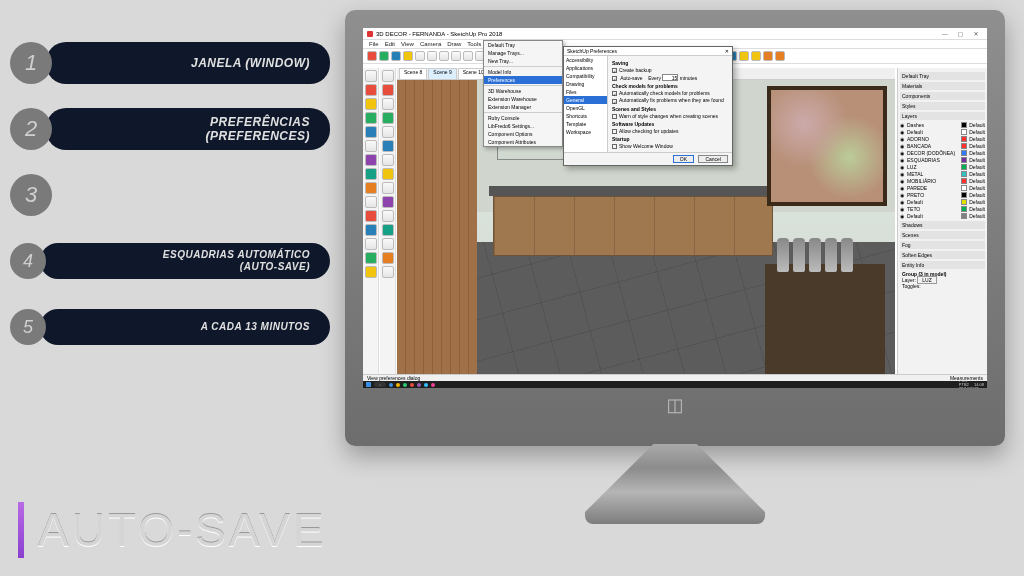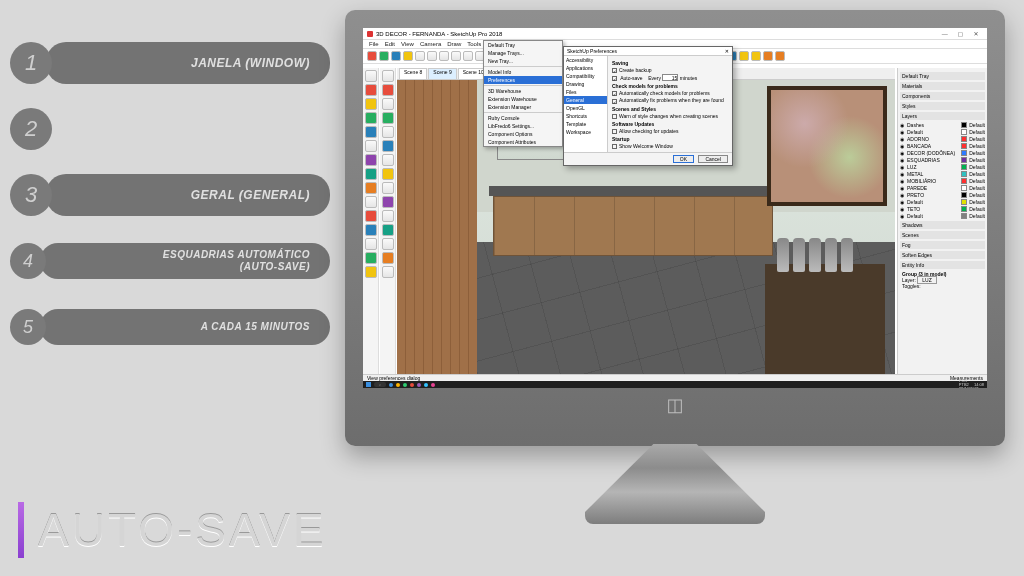--- a/index.html
+++ b/index.html
@@ -23,21 +23,21 @@
     border-radius: 50%;
     background: #7a7a7a;
     color: #cfcfcf;
     display: flex; align-items: center; justify-content: center;
     font-size: 22px; font-style: italic; font-weight: 300;
     flex-shrink: 0;
     margin-right: -6px;
     z-index: 2;
   }
   .step-label {
-    background: #737373;
+    background: #0f172a;
     height: 42px;
     flex: 1;
     border-radius: 20px;
     display: flex; align-items: center; justify-content: flex-end;
     padding: 0 20px 0 30px;
     color: #e0e0e0;
     font-size: 12px;
     font-weight: 700;
     letter-spacing: .5px;
     text-align: right;
@@ -220,33 +220,34 @@
 </head>
 <body>
 
 <div class="steps">
   <div class="step">
     <div class="step-num">1</div>
     <div class="step-label">JANELA (WINDOW)</div>
   </div>
   <div class="step">
     <div class="step-num">2</div>
+    <div class="step-label">PREFERÊNCIAS
+(PREFERENCES)</div>
   </div>
   <div class="step">
     <div class="step-num">3</div>
-    <div class="step-label">GERAL (GENERAL)</div>
   </div>
   <div class="step small">
     <div class="step-num">4</div>
     <div class="step-label">ESQUADRIAS AUTOMÁTICO
 (AUTO-SAVE)</div>
   </div>
   <div class="step small">
     <div class="step-num">5</div>
-    <div class="step-label">A CADA 15  MINUTOS</div>
+    <div class="step-label">A CADA 13  MINUTOS</div>
   </div>
 </div>
 
 <div class="monitor">
   <div class="bezel">
     <div class="screen">
 
       <div class="titlebar">
         <div class="left">
           <span class="red-dot"></span>

